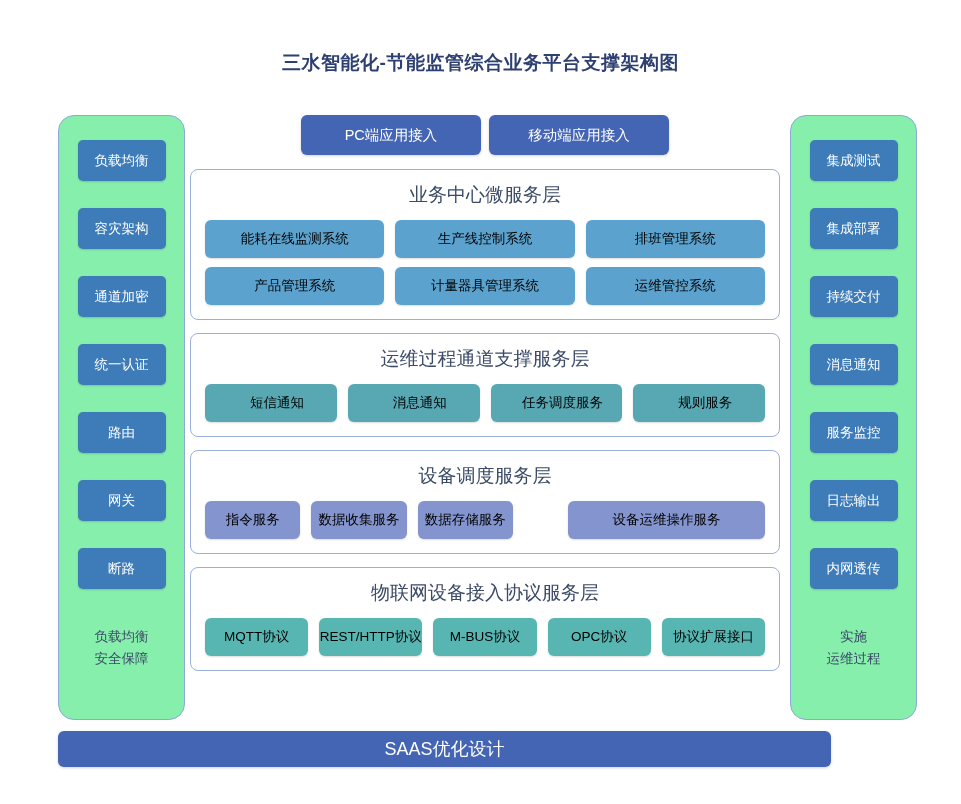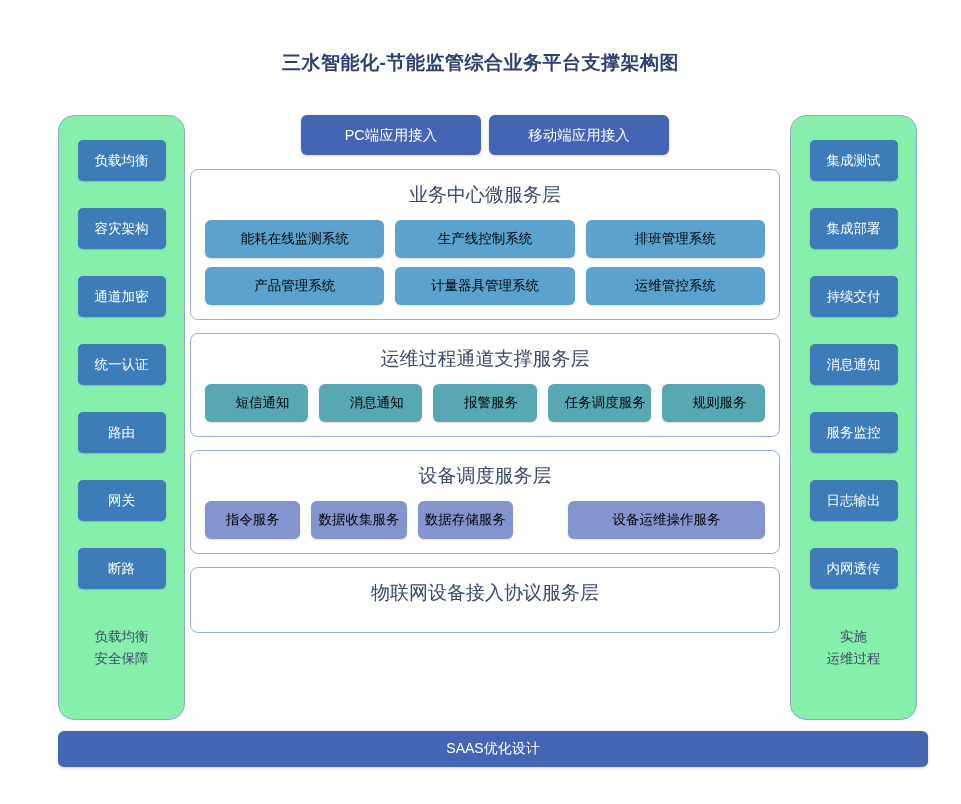--- a/index.html
+++ b/index.html
@@ -144,26 +144,26 @@
   .chip.ops    { background: #58a8b4; padding-left: 12px; }
   .chip.device { background: #8494cf; }
   .chip.iot    { background: #57b6b2; }
   .chip.grow2  { flex: 2.07 1 0; margin-left: 44px; }
 
   
   .saas-bar {
     position: absolute;
     left: 58px;
     top: 731px;
-    width: 870px;
+    width: 773px;
     height: 36px;
     background: #4465b4;
     border-radius: 6px;
     color: #ffffff;
-    font-size: 14px;
+    font-size: 18px;
     display: flex;
     align-items: center;
     justify-content: center;
     box-shadow: 0 1px 3px rgba(0,0,0,0.18);
     white-space: nowrap;
   }
 </style>
 </head>
 <body>
 
@@ -218,37 +218,43 @@
         <div class="chip biz">计量器具管理系统</div>
         <div class="chip biz">运维管控系统</div>
       </div>
     </div>
 
     <div class="layer">
       <div class="layer-title">运维过程通道支撑服务层</div>
       <div class="chip-row">
         <div class="chip ops">短信通知</div>
         <div class="chip ops">消息通知</div>
-        <div class="chip ops">报警服务</div>
         <div class="chip ops">任务调度服务</div>
         <div class="chip ops">规则服务</div>
       </div>
     </div>
 
     <div class="layer">
       <div class="layer-title">设备调度服务层</div>
       <div class="chip-row">
         <div class="chip device">指令服务</div>
         <div class="chip device">数据收集服务</div>
         <div class="chip device">数据存储服务</div>
         <div class="chip device grow2">设备运维操作服务</div>
       </div>
     </div>
 
     <div class="layer">
       <div class="layer-title">物联网设备接入协议服务层</div>
+      <div class="chip-row">
+        <div class="chip iot">MQTT协议</div>
+        <div class="chip iot">REST/HTTP协议</div>
+        <div class="chip iot">M-BUS协议</div>
+        <div class="chip iot">OPC协议</div>
+        <div class="chip iot">协议扩展接口</div>
+      </div>
     </div>
 
   </div>
 
   <div class="saas-bar">SAAS优化设计</div>
 
 </div>
 
 </body></html>

